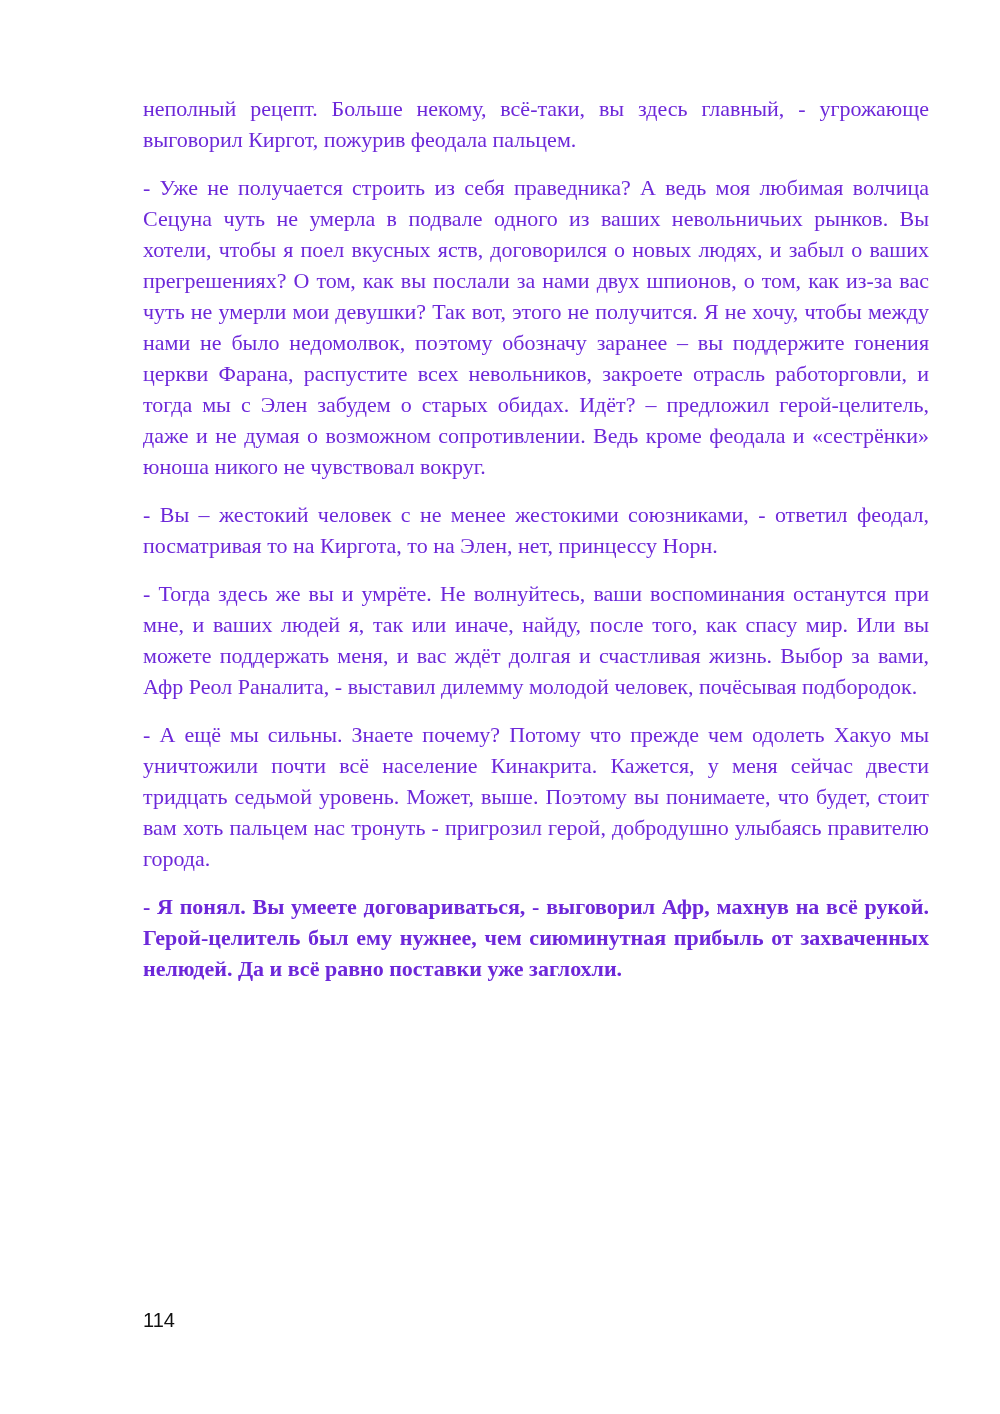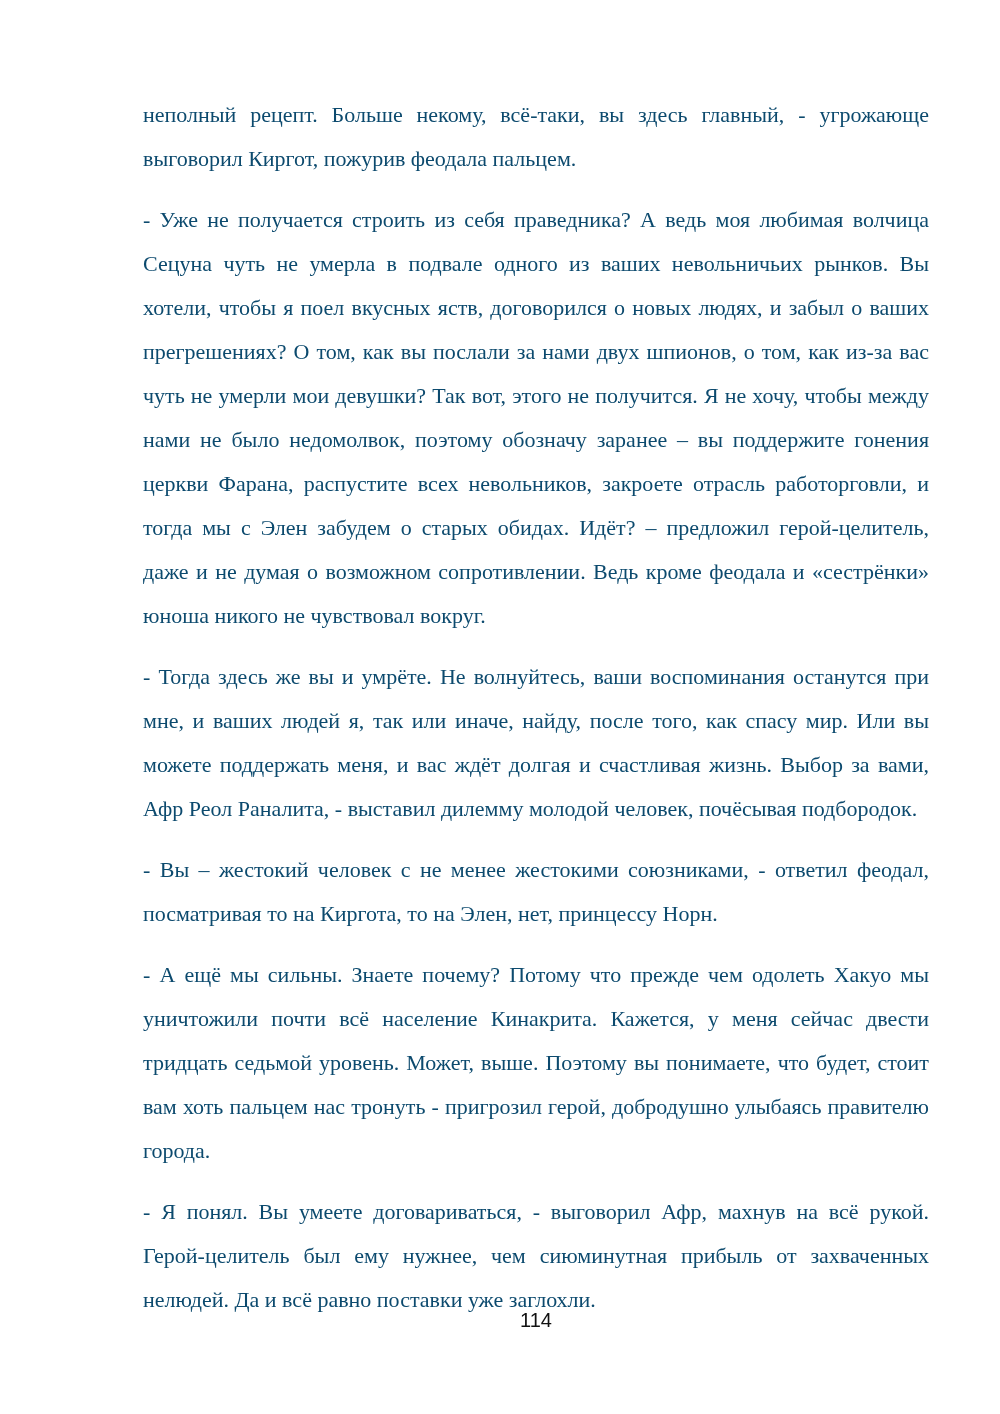--- a/index.html
+++ b/index.html
@@ -15,49 +15,49 @@
     overflow: hidden;
     color: #000000;
   }
   .content {
     position: absolute;
     left: 143px;
     top: 93px;
     width: 786px;
     font-family: "Liberation Serif", "DejaVu Serif", serif;
     font-size: 22px;
-    line-height: 44px;
+    line-height: 31px;
     text-align: justify;
-    color: #0c4a6e;
+    color: #6d28d9;
   }
   .content p {
     margin: 0 0 17px 0;
     padding: 0;
   }
   .content p:last-child {
     margin-bottom: 0;
+    font-weight: bold;
   }
   .page-footer {
     position: absolute;
     left: 143px;
     top: 1308px;
     width: 786px;
-    text-align: center;
     font-family: "Liberation Sans", "DejaVu Sans", sans-serif;
     font-size: 20px;
     line-height: 24px;
     color: #111111;
   }
 </style>
 </head>
 <body>
 
 <div class="page">
   <div class="content">
     <p>неполный рецепт. Больше некому, всё-таки, вы здесь главный, - угрожающе выговорил Киргот, пожурив феодала пальцем.</p>
     <p>- Уже не получается строить из себя праведника? А ведь моя любимая волчица Сецуна чуть не умерла в подвале одного из ваших невольничьих рынков. Вы хотели, чтобы я поел вкусных яств, договорился о новых людях, и забыл о ваших прегрешениях? О том, как вы послали за нами двух шпионов, о том, как из-за вас чуть не умерли мои девушки? Так вот, этого не получится. Я не хочу, чтобы между нами не было недомолвок, поэтому обозначу заранее – вы поддержите гонения церкви Фарана, распустите всех невольников, закроете отрасль работорговли, и тогда мы с Элен забудем о старых обидах. Идёт? – предложил герой-целитель, даже и не думая о возможном сопротивлении. Ведь кроме феодала и «сестрёнки» юноша никого не чувствовал вокруг.</p>
+    <p>- Вы – жестокий человек с не менее жестокими союзниками, - ответил феодал, посматривая то на Киргота, то на Элен, нет, принцессу Норн.</p>
     <p>- Тогда здесь же вы и умрёте. Не волнуйтесь, ваши воспоминания останутся при мне, и ваших людей я, так или иначе, найду, после того, как спасу мир. Или вы можете поддержать меня, и вас ждёт долгая и счастливая жизнь. Выбор за вами, Афр Реол Раналита, - выставил дилемму молодой человек, почёсывая подбородок.</p>
-    <p>- Вы – жестокий человек с не менее жестокими союзниками, - ответил феодал, посматривая то на Киргота, то на Элен, нет, принцессу Норн.</p>
     <p>- А ещё мы сильны. Знаете почему? Потому что прежде чем одолеть Хакуо мы уничтожили почти всё население Кинакрита. Кажется, у меня сейчас двести тридцать седьмой уровень. Может, выше. Поэтому вы понимаете, что будет, стоит вам хоть пальцем нас тронуть - пригрозил герой, добродушно улыбаясь правителю города.</p>
     <p>- Я понял. Вы умеете договариваться, - выговорил Афр, махнув на всё рукой. Герой-целитель был ему нужнее, чем сиюминутная прибыль от захваченных нелюдей. Да и всё равно поставки уже заглохли.</p>
   </div>
   <div class="page-footer">114</div>
 </div>
 
 </body></html>

